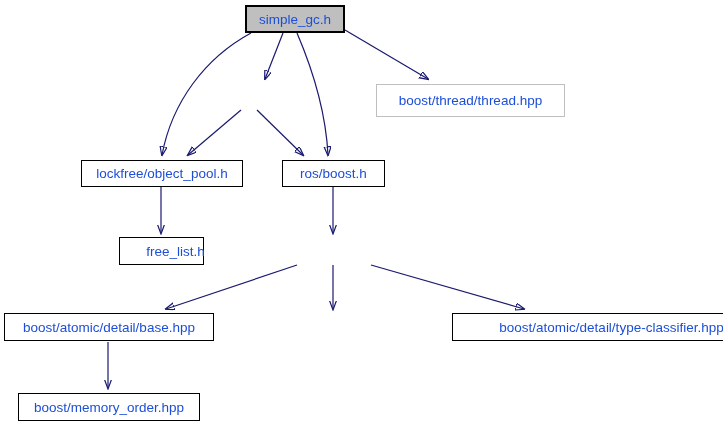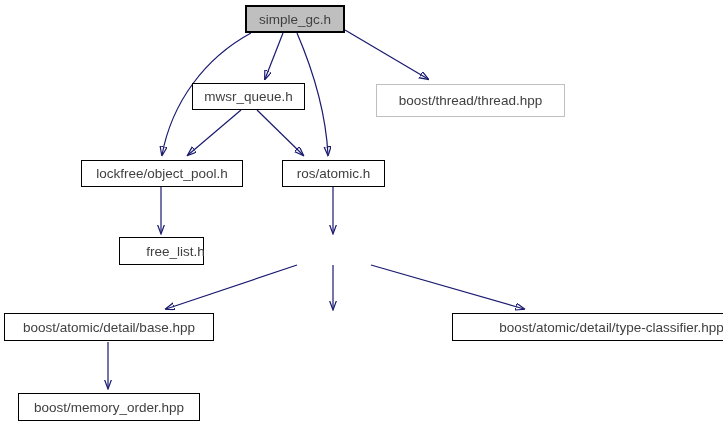--- a/index.html
+++ b/index.html
@@ -25,21 +25,21 @@
   .edges path {
     fill: none;
     stroke: #191970;
     stroke-width: 1.2;
   }
   .node {
     position: absolute;
     box-sizing: border-box;
     background: #ffffff;
     border: 1px solid #000000;
-    color: #404040;
+    color: #1d4ed8;
     font-size: 13.5px;
     display: flex;
     align-items: center;
     justify-content: center;
     white-space: nowrap;
   }
   .node.current {
     background: #bfbfbf;
     border: 2px solid #000000;
   }
@@ -67,27 +67,26 @@
     <path d="M161,187 L161,233" marker-end="url(#arrow)"></path>
     <path d="M333,187 L333,233" marker-end="url(#arrow)"></path>
     <path d="M297,265 L166,309" marker-end="url(#arrow)"></path>
     <path d="M333,265 L333,309" marker-end="url(#arrow)"></path>
     <path d="M371,265 L524,309" marker-end="url(#arrow)"></path>
     <path d="M108,342 L108,388" marker-end="url(#arrow)"></path>
   </svg>
 
   <div class="node current" style="left:245px; top:5px; width:100px; height:28px;">simple_gc.h</div>
 
-  <div class="node" style="left:192px; top:83px; width:113px; height:27px;">mwsr_queue.h</div>
 
   <div class="node external" style="left:376px; top:84px; width:189px; height:33px;">boost/thread/thread.hpp</div>
 
   <div class="node" style="left:81px; top:160px; width:162px; height:27px;">lockfree/object_pool.h</div>
 
-  <div class="node" style="left:282px; top:160px; width:103px; height:27px;">ros/atomic.h</div>
+  <div class="node" style="left:282px; top:160px; width:103px; height:27px;">ros/boost.h</div>
 
   <div class="node" style="left:119px; top:237px; width:85px; height:28px;padding-left:28px;">free_list.h</div>
 
 
   <div class="node" style="left:4px; top:313px; width:210px; height:28px;">boost/atomic/detail/base.hpp</div>
 
 
   <div class="node" style="left:452px; top:313px; width:319px; height:28px;">boost/atomic/detail/type-classifier.hpp</div>
 
   <div class="node" style="left:18px; top:393px; width:182px; height:28px;">boost/memory_order.hpp</div>

